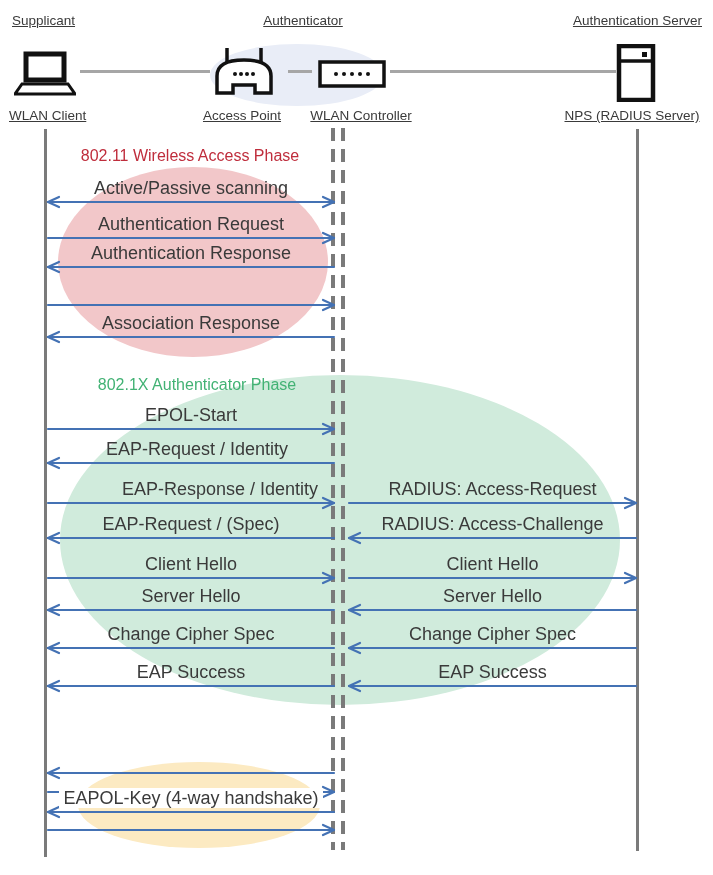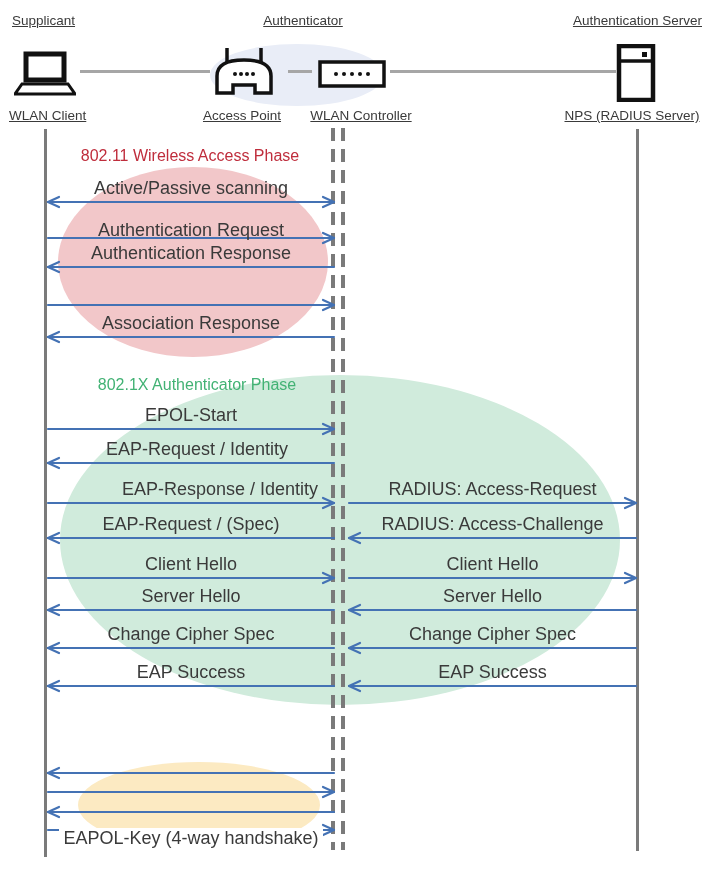--- a/index.html
+++ b/index.html
@@ -142,21 +142,21 @@
       <svg width="286" height="16" class="arrow" style="left: 48px; top: 194px;">
         <line x1="0" y1="8" x2="286" y2="8"></line>
         <polyline points="275,3 286,8 275,13"></polyline>
         <polyline points="11,3 0,8 11,13"></polyline>
       </svg>
       <div class="msg-label" style="left: 48px; width: 286px; top: 180px;"><span>Active/Passive scanning</span></div>
       <svg width="286" height="16" class="arrow" style="left: 48px; top: 230px;">
         <line x1="0" y1="8" x2="286" y2="8"></line>
         <polyline points="275,3 286,8 275,13"></polyline>
       </svg>
-      <div class="msg-label" style="left: 48px; width: 286px; top: 216px; margin-top: 6px;"><span>Authentication Request</span></div>
+      <div class="msg-label" style="left: 48px; width: 286px; top: 216px;"><span>Authentication Request</span></div>
       <svg width="286" height="16" class="arrow" style="left: 48px; top: 259px;">
         <line x1="0" y1="8" x2="286" y2="8"></line>
         <polyline points="11,3 0,8 11,13"></polyline>
       </svg>
       <div class="msg-label" style="left: 48px; width: 286px; top: 245px;"><span>Authentication Response</span></div>
       <svg width="286" height="16" class="arrow" style="left: 48px; top: 297px;">
         <line x1="0" y1="8" x2="286" y2="8"></line>
         <polyline points="275,3 286,8 275,13"></polyline>
       </svg>
       <svg width="286" height="16" class="arrow" style="left: 48px; top: 329px;">
@@ -239,20 +239,20 @@
         <polyline points="11,3 0,8 11,13"></polyline>
       </svg>
       <svg width="286" height="16" class="arrow" style="left: 48px; top: 784px;">
         <line x1="0" y1="8" x2="286" y2="8"></line>
         <polyline points="275,3 286,8 275,13"></polyline>
       </svg>
       <svg width="286" height="16" class="arrow" style="left: 48px; top: 804px;">
         <line x1="0" y1="8" x2="286" y2="8"></line>
         <polyline points="11,3 0,8 11,13"></polyline>
       </svg>
-      <div class="msg-label boxed" style="left: 48px; width: 286px; top: 790px; margin-top: 40px;"><span>EAPOL-Key (4-way handshake)</span></div>
+      <div class="msg-label boxed" style="left: 48px; width: 286px; top: 790px;"><span>EAPOL-Key (4-way handshake)</span></div>
       <svg width="286" height="16" class="arrow" style="left: 48px; top: 822px;">
         <line x1="0" y1="8" x2="286" y2="8"></line>
         <polyline points="275,3 286,8 275,13"></polyline>
       </svg>
     </div>
 
 </div>
 
 </body></html>

